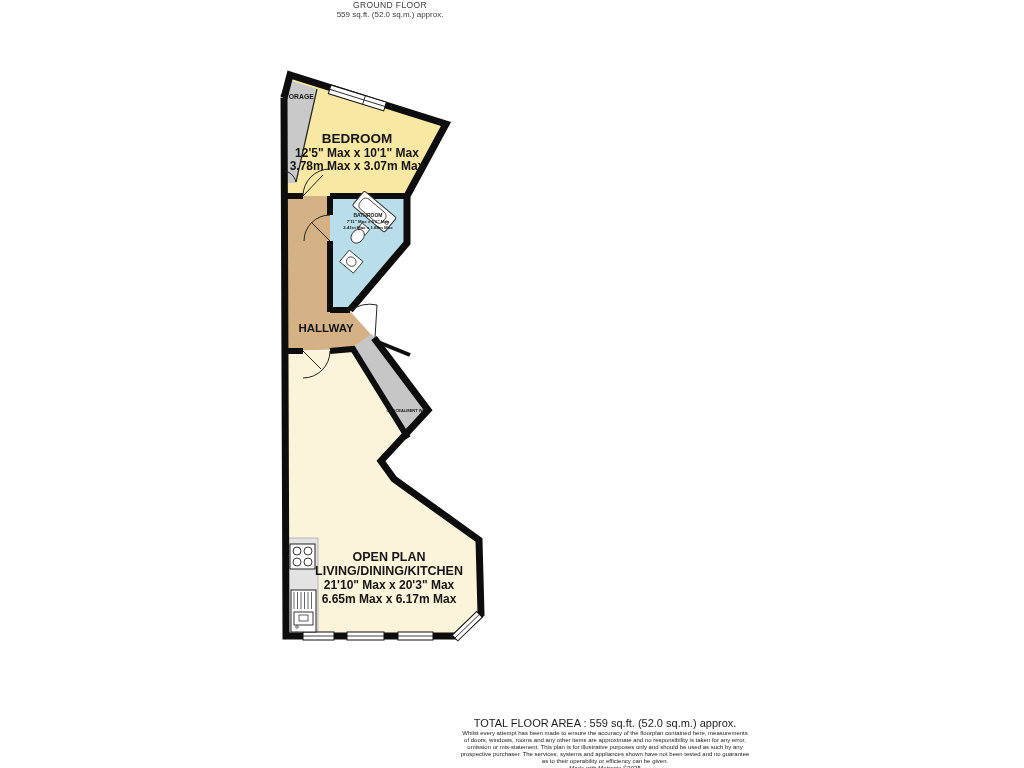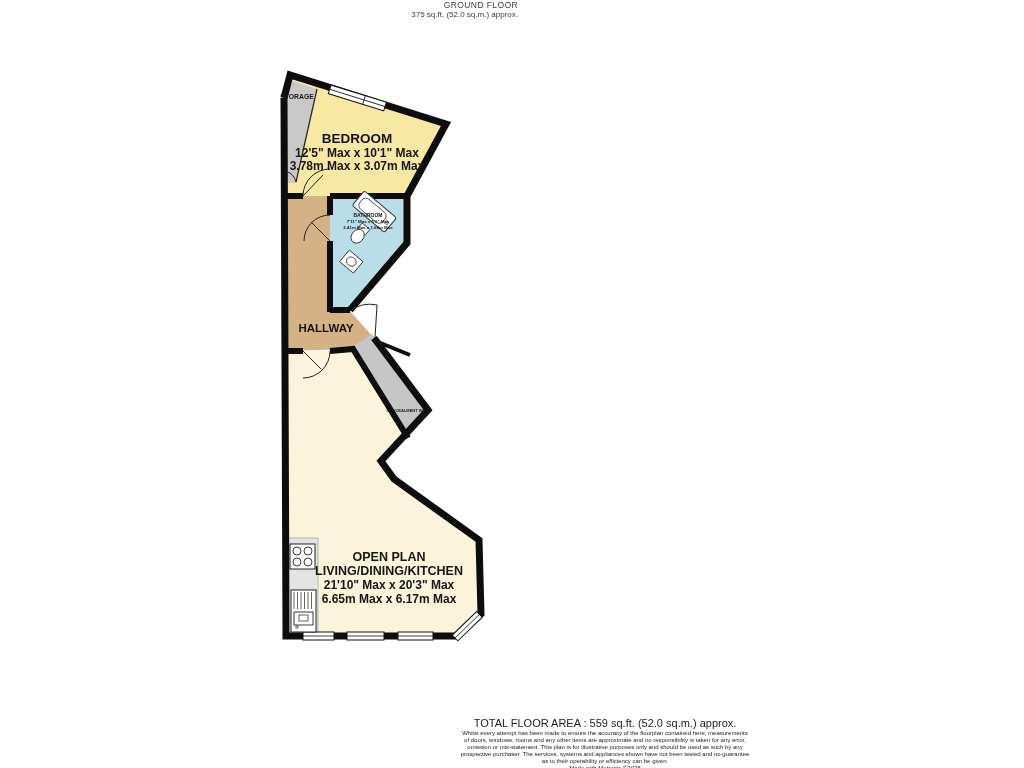--- a/index.html
+++ b/index.html
@@ -1,36 +1,36 @@
 <!DOCTYPE html>
 <html><head>
 <meta charset="utf-8">
 <style>
   html,body{margin:0;padding:0;background:#fff;}
   #canvas{position:relative;width:1024px;height:768px;background:#ffffff;overflow:hidden;
           font-family:"Liberation Sans", sans-serif;}
   #plan-svg{position:absolute;left:0;top:0;}
-  .hdr{position:absolute;left:298px;top:1px;width:220px;text-align:right;color:#3c3c3c;}
+  .hdr{position:absolute;left:280px;top:1px;width:220px;text-align:center;color:#3c3c3c;}
   .hdr .t1{font-size:8.5px;line-height:9px;letter-spacing:.4px;}
   .hdr .t2{font-size:8px;line-height:9px;}
   .ftr{position:absolute;left:455px;top:719px;width:300px;text-align:center;color:#1c1c1c;}
   .ftr .total{font-size:11px;line-height:9px;margin-bottom:2px;}
   .ftr .disc{font-size:6px;line-height:7.1px;color:#222;}
   .room-label{font-weight:bold;fill:#151515;}
   .walls{stroke:#0d0d0d;fill:none;}
   .thin{stroke:#222;fill:none;}
 </style>
 </head>
 <body>
 
 <div id="canvas">
 
   <div class="hdr">
     <div class="t1">GROUND FLOOR</div>
-    <div class="t2">375 sq.ft. (52.0 sq.m.) approx.</div>
+    <div class="t2">559 sq.ft. (52.0 sq.m.) approx.</div>
   </div>
 
   <svg id="plan-svg" width="1024" height="768" viewBox="0 0 1024 768">
 
     <polygon points="290,76 446,124 407,196 284,196 284,97" fill="#f9e7a4"></polygon>
     <polygon points="286,79 317,89 296,183 284,183 284,97" fill="#c9c9c9"></polygon>
     <polygon points="330,196 407,196 407,243 350,310 330,310" fill="#badee9"></polygon>
     <polygon points="284,196 330,196 330,310 349,310 375,339 352,349 284,351" fill="#d4b286"></polygon>
     <polygon points="372,334 428,410 405,437 351,348" fill="#c6c6c6"></polygon>
     <polygon points="284,351 332,351 353,349 408,439 381,461 394,479 479,540 481,614 457,636 286,636" fill="#fbf3da"></polygon>

